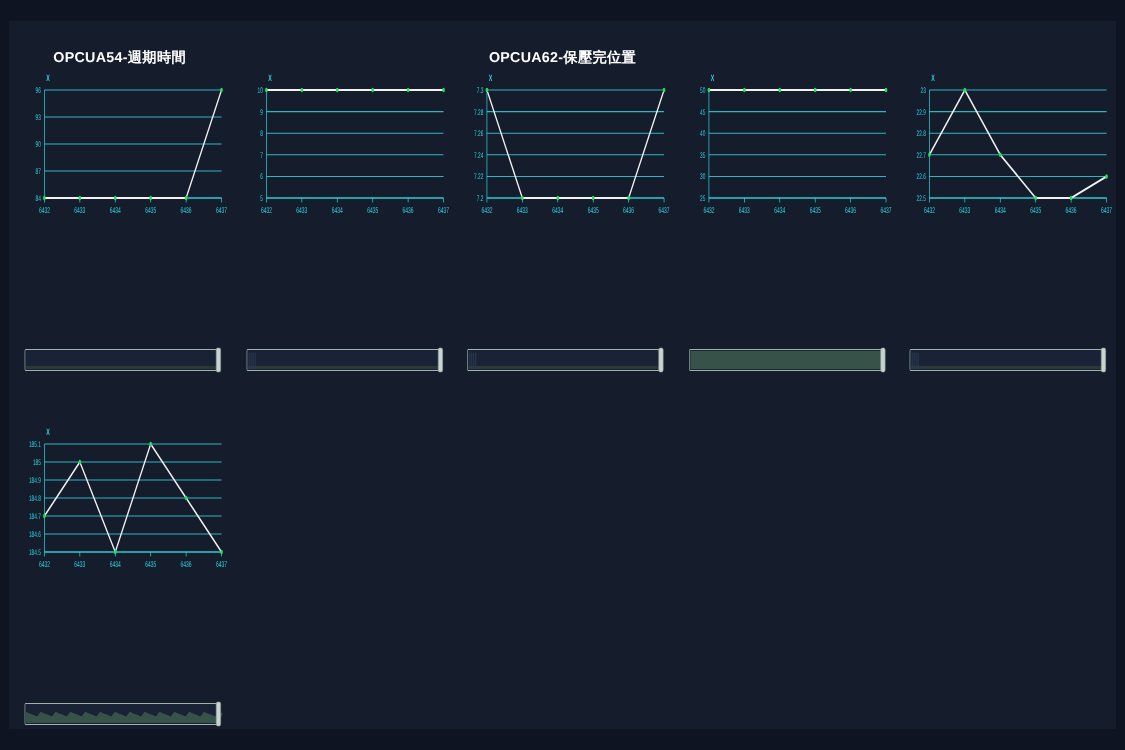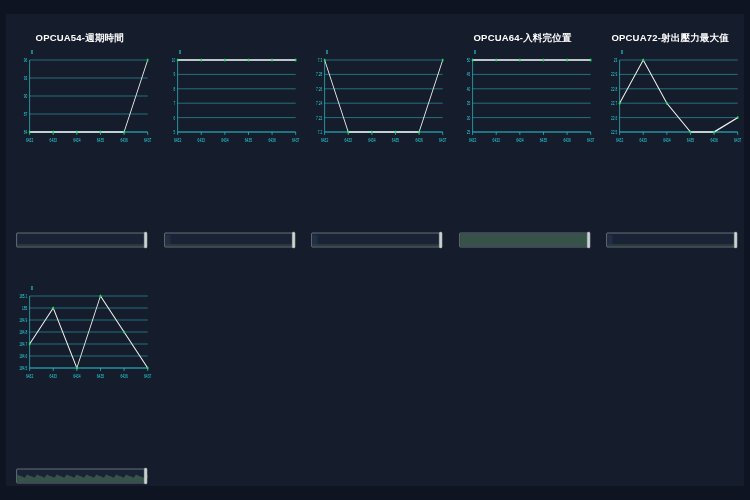--- a/index.html
+++ b/index.html
@@ -174,20 +174,21 @@
               <rect x="24.4" y="5" width="1.2" height="11" class="dz-tickbar"></rect>
               <rect x="26.6" y="5" width="1.2" height="11" class="dz-tickbar"></rect>
               <rect x="234" y="2" width="5" height="16" rx="1.5" class="dz-handle"></rect>
             </svg>
           </div>
       </div>
     </div>
 
     <div class="cell">
       <div class="chart-card">
+        <div class="chart-title">OPCUA62-保壓完位置</div>
         <div class="plot-wrap">
             <svg viewBox="0 0 250 110" preserveAspectRatio="none">
               <text x="42" y="10" class="axis-name">X</text>
               <line x1="40" y1="16" x2="240" y2="16" class="gridline"></line>
               <text x="36" y="18" class="ytick">7.3</text>
               <line x1="40" y1="30.399999999999743" x2="240" y2="30.399999999999743" class="gridline"></line>
               <text x="36" y="32.39999999999974" class="ytick">7.28</text>
               <line x1="40" y1="44.80000000000013" x2="240" y2="44.80000000000013" class="gridline"></line>
               <text x="36" y="46.80000000000013" class="ytick">7.26</text>
               <line x1="40" y1="59.199999999999875" x2="240" y2="59.199999999999875" class="gridline"></line>
@@ -228,21 +229,20 @@
               <rect x="24.4" y="5" width="1.2" height="11" class="dz-tickbar"></rect>
               <rect x="26.6" y="5" width="1.2" height="11" class="dz-tickbar"></rect>
               <rect x="234" y="2" width="5" height="16" rx="1.5" class="dz-handle"></rect>
             </svg>
           </div>
       </div>
     </div>
 
     <div class="cell">
       <div class="chart-card">
-        <div class="chart-title">OPCUA64-入料完位置</div>
         <div class="plot-wrap">
             <svg viewBox="0 0 250 110" preserveAspectRatio="none">
               <text x="42" y="10" class="axis-name">X</text>
               <line x1="40" y1="16" x2="240" y2="16" class="gridline"></line>
               <text x="36" y="18" class="ytick">50</text>
               <line x1="40" y1="30.4" x2="240" y2="30.4" class="gridline"></line>
               <text x="36" y="32.4" class="ytick">45</text>
               <line x1="40" y1="44.800000000000004" x2="240" y2="44.800000000000004" class="gridline"></line>
               <text x="36" y="46.800000000000004" class="ytick">40</text>
               <line x1="40" y1="59.2" x2="240" y2="59.2" class="gridline"></line>
@@ -279,21 +279,20 @@
               <rect x="18" y="3" width="220" height="14" rx="1" class="dz-frame"></rect>
               <rect x="19" y="4" width="218" height="12" class="dz-fill"></rect>
               <rect x="234" y="2" width="5" height="16" rx="1.5" class="dz-handle"></rect>
             </svg>
           </div>
       </div>
     </div>
 
     <div class="cell">
       <div class="chart-card">
-        <div class="chart-title">OPCUA72-射出壓力最大值</div>
         <div class="plot-wrap">
             <svg viewBox="0 0 250 110" preserveAspectRatio="none">
               <text x="42" y="10" class="axis-name">X</text>
               <line x1="40" y1="16" x2="240" y2="16" class="gridline"></line>
               <text x="36" y="18" class="ytick">23</text>
               <line x1="40" y1="30.400000000000205" x2="240" y2="30.400000000000205" class="gridline"></line>
               <text x="36" y="32.400000000000205" class="ytick">22.9</text>
               <line x1="40" y1="44.7999999999999" x2="240" y2="44.7999999999999" class="gridline"></line>
               <text x="36" y="46.7999999999999" class="ytick">22.8</text>
               <line x1="40" y1="59.2000000000001" x2="240" y2="59.2000000000001" class="gridline"></line>

